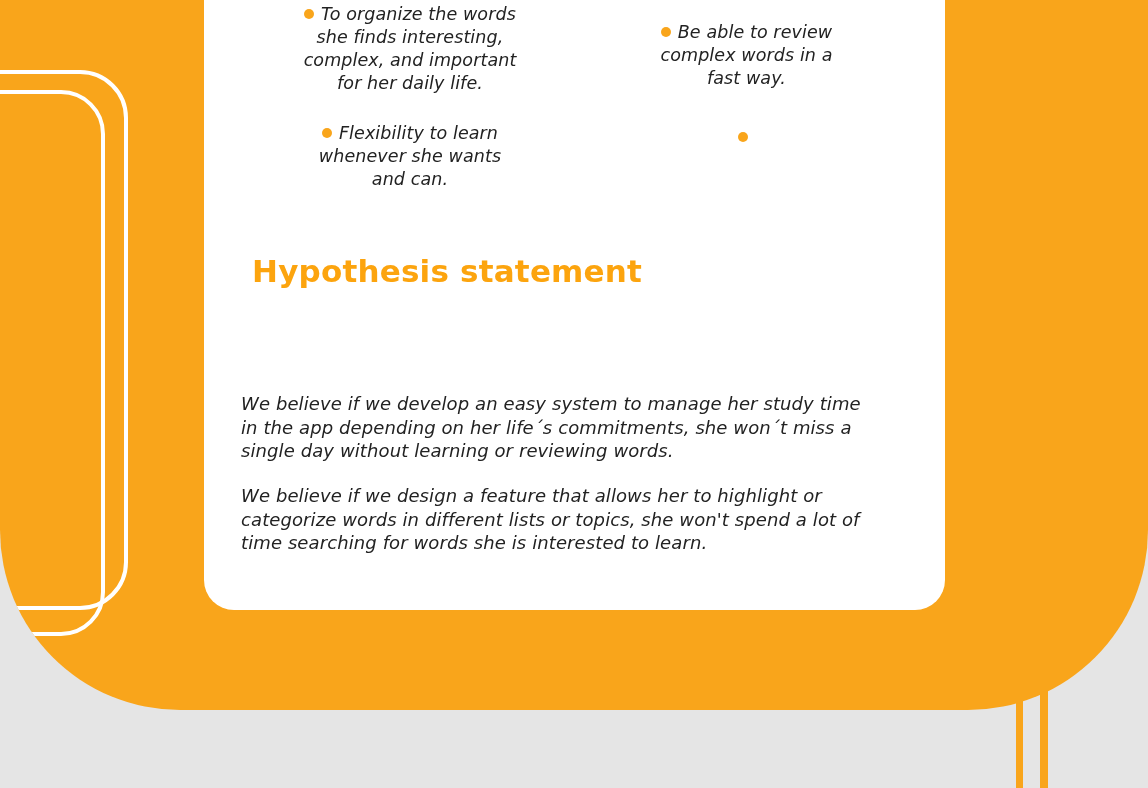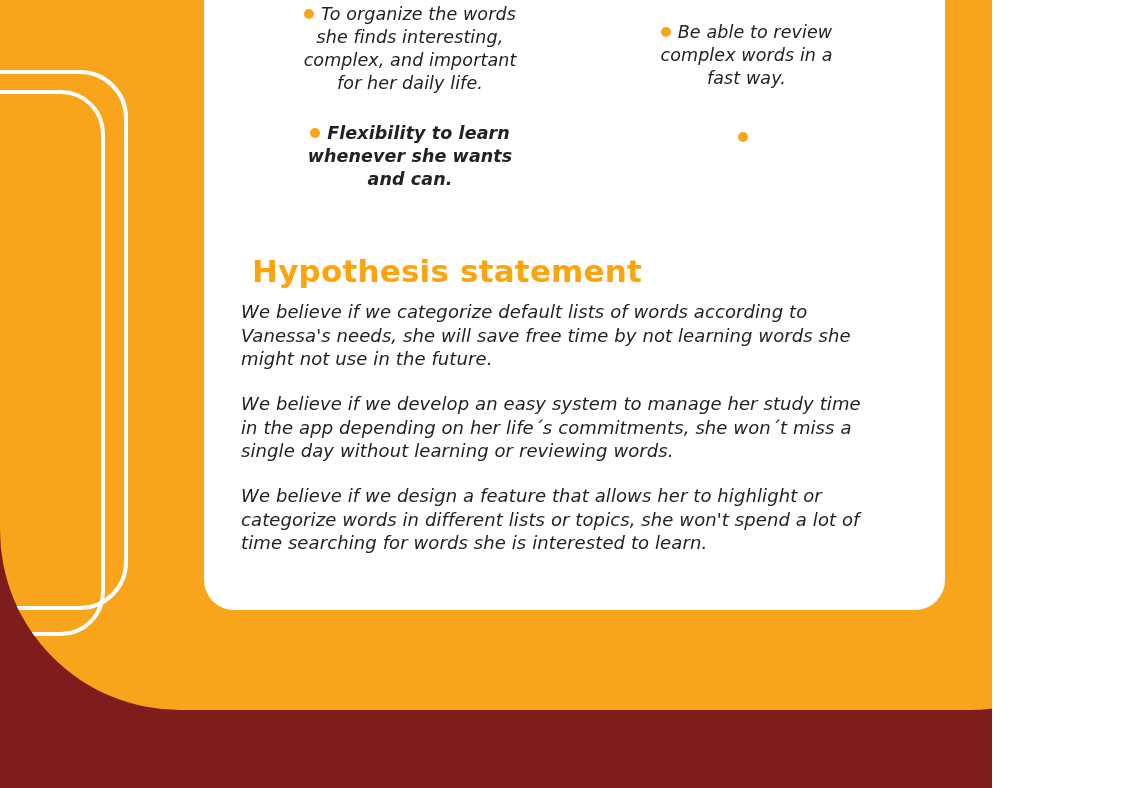--- a/index.html
+++ b/index.html
@@ -1,21 +1,21 @@
 <!DOCTYPE html>
 <html><head>
 <meta charset="utf-8">
 <style>
   html, body { margin: 0; padding: 0; background: #ffffff; }
   .stage {
     position: relative;
-    width: 992px;
+    width: 1148px;
     height: 788px;
     overflow: hidden;
-    background: #7f1d1d;
+    background: #e5e5e5;
     font-family: "DejaVu Sans", sans-serif;
   }
 
   
   .orange-bg {
     position: absolute;
     left: 0; top: 0;
     width: 1148px;
     height: 710px;
     background: #F9A51B;
@@ -51,21 +51,21 @@
     text-align: center;
     font-style: italic;
     font-size: 17.5px;
     line-height: 23px;
     color: #222222;
     white-space: pre-line;
     letter-spacing: 0.1px;
   }
   .bi-l1 { left: 56px;  top: 63px;  width: 300px; }
   .bi-r1 { left: 385px; top: 81px;  width: 315px; }
-  .bi-l2 { left: 56px;  top: 182px; width: 300px; font-weight: bold; }
+  .bi-l2 { left: 56px;  top: 182px; width: 300px; }
   .bi-r2 { left: 385px; top: 186px; width: 315px; }
 
   .dot {
     display: inline-block;
     width: 10px; height: 10px;
     border-radius: 50%;
     background: #F9A51B;
     margin-right: 7px;
     vertical-align: 1px;
   }
@@ -120,23 +120,20 @@
 fast way.</span></div>
 
     <div class="bullet-item bi-l2"><span class="dot"></span><span>Flexibility to learn
 whenever she wants
 and can.</span></div>
 
     <div class="bullet-item bi-r2"><span class="dot"></span></div>
 
     <h2 class="heading" style="margin:11px;">Hypothesis statement</h2>
 
-    <div class="para para-1">We believe if we categorize default lists of words according to
-Vanessa's needs, she will save free time by not learning words she
-might not use in the future.</div>
     <div class="para para-2">We believe if we develop an easy system to manage her study time
 in the app depending on her life´s commitments, she won´t miss a
 single day without learning or reviewing words.</div>
     <div class="para para-3">We believe if we design a feature that allows her to highlight or
 categorize words in different lists or topics, she won't spend a lot of
 time searching for words she is interested to learn.</div>
 
   </div>
 
 </div>

